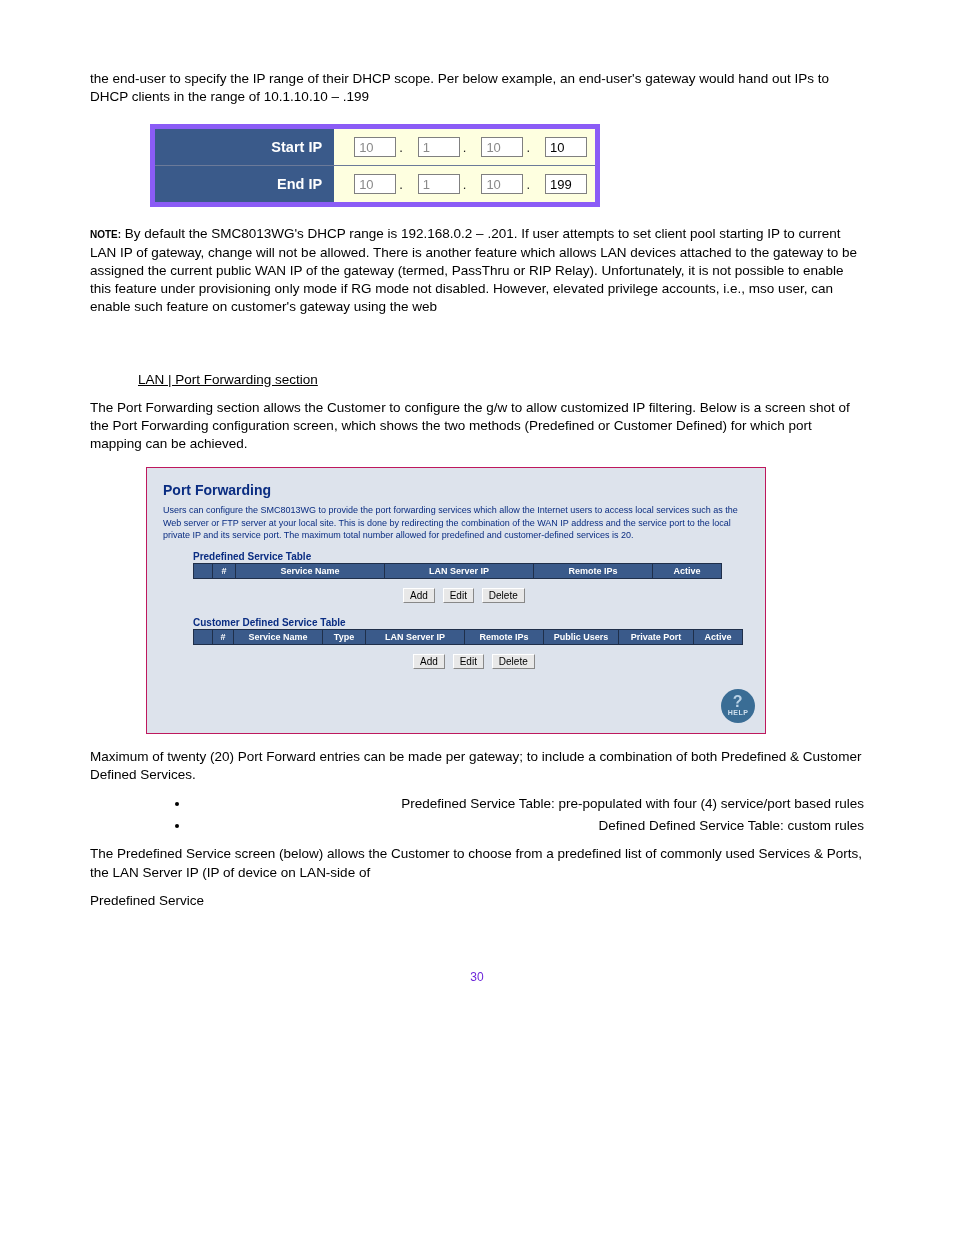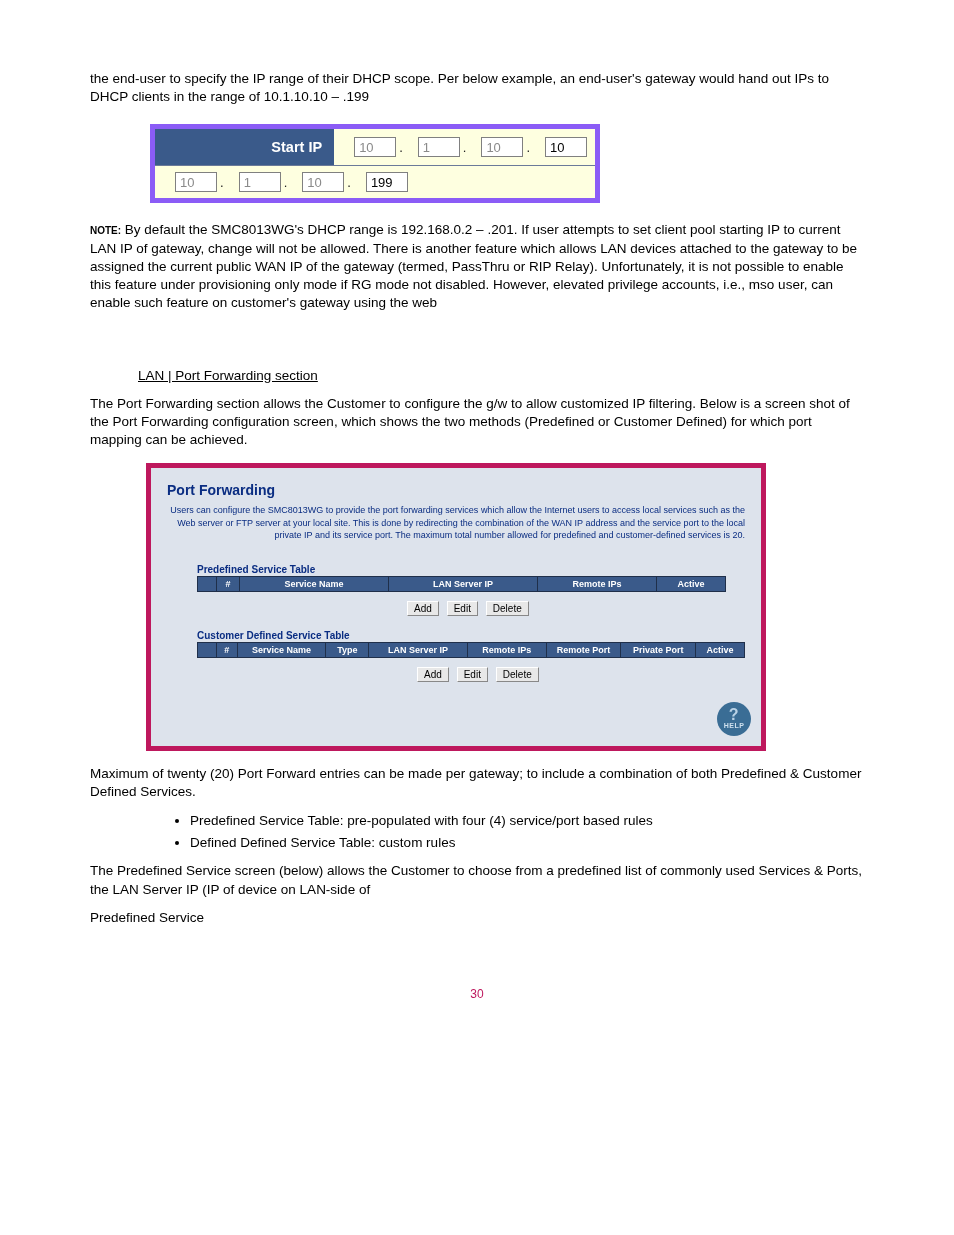--- a/index.html
+++ b/index.html
@@ -70,38 +70,37 @@
   .ip-fields input.disabled { color: #8a8a8a; }
   .dot { padding: 0 2px; font-size: 13px; color:#222; }
 
   .h-gap { height: 34px; }
 
   
   .pf-box {
     margin: 14px 0 14px 56px;
     width: 620px;
     background: #dde3ec;
-    border: 5px solid #be185d;
+    border: 1px solid #be185d;
     padding: 14px 16px 14px 16px;
     box-sizing: border-box;
     position: relative;
     font-family: "Trebuchet MS", Arial, sans-serif;
   }
   .pf-title {
     color: #0a2d82;
     font-weight: bold;
     font-size: 14px;
     margin-bottom: 6px;
   }
   .pf-desc {
     color: #0a2d82;
     font-size: 9px;
     line-height: 1.35;
-    margin-bottom: 23px;
-    text-align: right;
+    margin-bottom: 10px;
   }
   .tbl-caption {
     color: #0a2d82;
     font-weight: bold;
     font-size: 10px;
     margin-left: 30px;
     margin-bottom: 1px;
   }
   table.svc {
     border-collapse: collapse;
@@ -157,31 +156,32 @@
     font-size: 16px;
     line-height: 14px;
     color:#b9d2e6;
   }
 
   ul.bul {
     margin: 8px 0 4px 100px;
     padding: 0;
     font-size: 13.5px;
     line-height: 1.45;
+    text-align: right;
   }
   ul.bul li {
     list-style: disc;
     margin-bottom: 2px;
   }
 
   .page-num {
     text-align: center;
     font-size: 12px;
     margin-top: 60px;
-    color: #be185d;
+    color: #6d28d9;
   }
 </style>
 </head>
 <body>
 
 <div class="page">
 
   <div class="body-text">the end-user to specify the IP range of their DHCP scope. Per below example, an end-user's gateway would hand out IPs to DHCP clients in the range of 10.1.10.10 – .199</div>
 
   <div class="ip-panel">
@@ -191,20 +191,21 @@
         <input class="disabled" value="10" style="">
         <span class="dot">.</span>
         <input class="disabled" value="1" style="">
         <span class="dot">.</span>
         <input class="disabled" value="10" style="">
         <span class="dot">.</span>
         <input value="10" style="">
       </div>
     </div>
     <div class="ip-row">
+      <div class="ip-label">End IP</div>
       <div class="ip-fields">
         <input class="disabled" value="10" style="">
         <span class="dot">.</span>
         <input class="disabled" value="1" style="">
         <span class="dot">.</span>
         <input class="disabled" value="10" style="">
         <span class="dot">.</span>
         <input value="199" style="">
       </div>
     </div>
@@ -246,21 +247,21 @@
     <div class="tbl-caption">Customer Defined Service Table</div>
     <table class="svc">
       <tbody>
           <tr>
         <th style="width:10px"></th>
         <th style="width:12px">#</th>
         <th style="width:80px">Service Name</th>
         <th style="width:34px">Type</th>
         <th style="width:90px">LAN Server IP</th>
         <th style="width:70px">Remote IPs</th>
-        <th style="width:66px">Remote Port</th>
+        <th style="width:66px">Public Users</th>
         <th style="width:66px">Private Port</th>
         <th style="width:40px">Active</th>
       </tr>
     </tbody>
       </table>
     <div class="btn-row two">
       <span class="btn">Add</span>
       <span class="btn">Edit</span>
       <span class="btn">Delete</span>
     </div>

